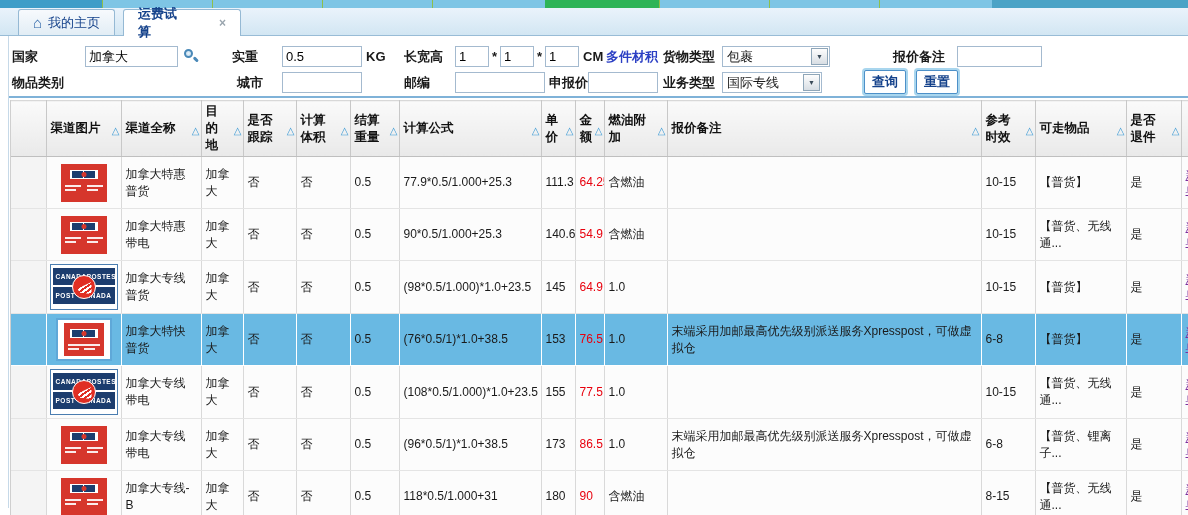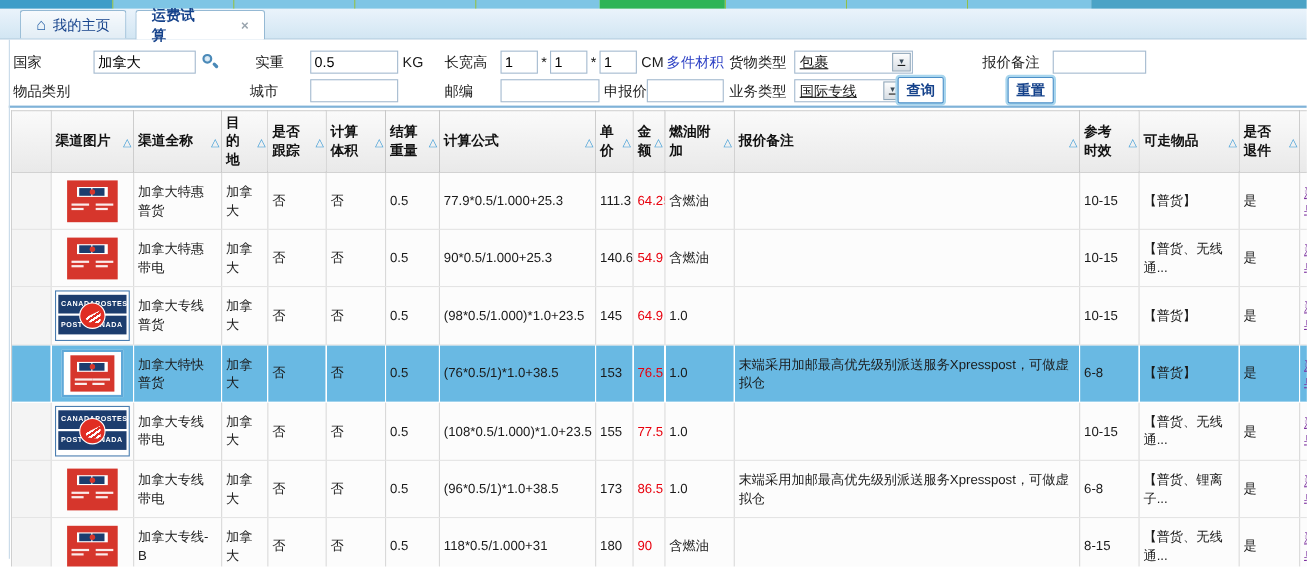--- a/index.html
+++ b/index.html
@@ -23,26 +23,26 @@
     background:linear-gradient(#F7FAFD,#E2EDF5); color:#15428B; font-size:13px;
     margin-right:8px; cursor:pointer; position:relative; z-index:2; }
   .tab.active { background:#fff; font-weight:bold; margin-bottom:-1px; height:27px; width:118px; }
   .home-ico { font-size:15px; color:#2A63A8; line-height:1; }
   .close-ico { color:#9AA5AE; font-size:12px; font-weight:bold; margin-left:26px; line-height:1; }
 
   
   .formpanel { position:absolute; left:0; top:36px; width:1188px; height:62px; background:#fff; }
   .left-line { position:absolute; left:8px; top:36px; height:472px; width:1px; background:#C6D9E8; z-index:5;}
   .form-bottom { position:absolute; left:8px; top:96px; width:1180px; height:2px; background:#7FB2D8; }
-  .fld { position:absolute; font-size:13px; line-height:20px; white-space:nowrap; }
+  .fld { position:absolute; font-size:13px; line-height:20px; white-space:nowrap;font-weight:bold; }
   .lbl { color:#1a1a1a; }
   input.txt { position:absolute; height:21px; border:1px solid #A4BACF; font-size:13px;
     padding:0 3px; font-family:"Liberation Sans",sans-serif; background:#fff; }
   .fakesel { position:absolute; height:21px; border:1px solid #A4BACF; background:#fff;
-    font-size:13px; display:flex; align-items:center;text-decoration:underline; }
+    font-size:13px; display:flex; align-items:center; }
   .fakesel .selval { flex:1; padding:0 4px; overflow:hidden; }
   .fakesel .arrowbtn { width:17px; height:17px; margin:1px; border:1px solid #8FA6B8;
     background:linear-gradient(#FDFDFD,#D8DEE4); display:flex; align-items:center;
     justify-content:center; font-size:7px; color:#3A4A58; }
   .unit { font-size:13px;text-align:right; }
   .vlink { color:#2B3FC4; font-size:13px; cursor:pointer; }
   .search-ico { position:absolute; width:15px; height:15px; cursor:pointer; }
   .search-ico .ring { position:absolute; left:1px; top:1px; width:9px; height:9px;
     border:2px solid #4A89B8; border-radius:50%; background:radial-gradient(#EAF4FB,#BFD9EC); }
   .search-ico .tail { position:absolute; left:10px; top:10px; width:6px; height:2.5px;
@@ -148,32 +148,32 @@
     <span class="fld vlink" style="left:606px; top:11px">多件材积</span>
     <span class="fld lbl" style="left:663px; top:11px">货物类型</span>
     <div class="fakesel" style="left:722px; top:10px; width:108px">
       <span class="selval">包裹</span>
       <span class="arrowbtn">▼</span>
     </div>
     <span class="fld lbl" style="left:893px; top:11px">报价备注</span>
     <input class="txt" style="left: 957px; top: 10px; width: 85px;" value="">
 
     <span class="fld lbl" style="left:12px; top:37px">物品类别</span>
-    <span class="fld lbl" style="left:227px; top:37px">城市</span>
+    <span class="fld lbl" style="left:237px; top:37px">城市</span>
     <input class="txt" style="left: 282px; top: 36px; width: 80px;" value="">
     <span class="fld lbl" style="left:404px; top:37px">邮编</span>
     <input class="txt" style="left: 455px; top: 36px; width: 90px;" value="">
     <span class="fld lbl" style="left:549px; top:37px">申报价值</span>
     <input class="txt" style="left: 588px; top: 36px; width: 70px;" value="">
     <span class="fld lbl" style="left:663px; top:37px">业务类型</span>
     <div class="fakesel" style="left:722px; top:36px; width:100px">
       <span class="selval">国际专线</span>
       <span class="arrowbtn">▼</span>
     </div>
-    <button class="btn" style="left:816px; top:34px">查询</button>
+    <button class="btn" style="left:864px; top:34px">查询</button>
     <button class="btn" style="left:916px; top:34px">重置</button>
   </div>
   <div class="form-bottom"></div>
 
   <div class="grid">
     <table>
       <colgroup id="cols">
           <col style="width: 35px;">
           <col style="width: 75px;">
           <col style="width: 80px;">

